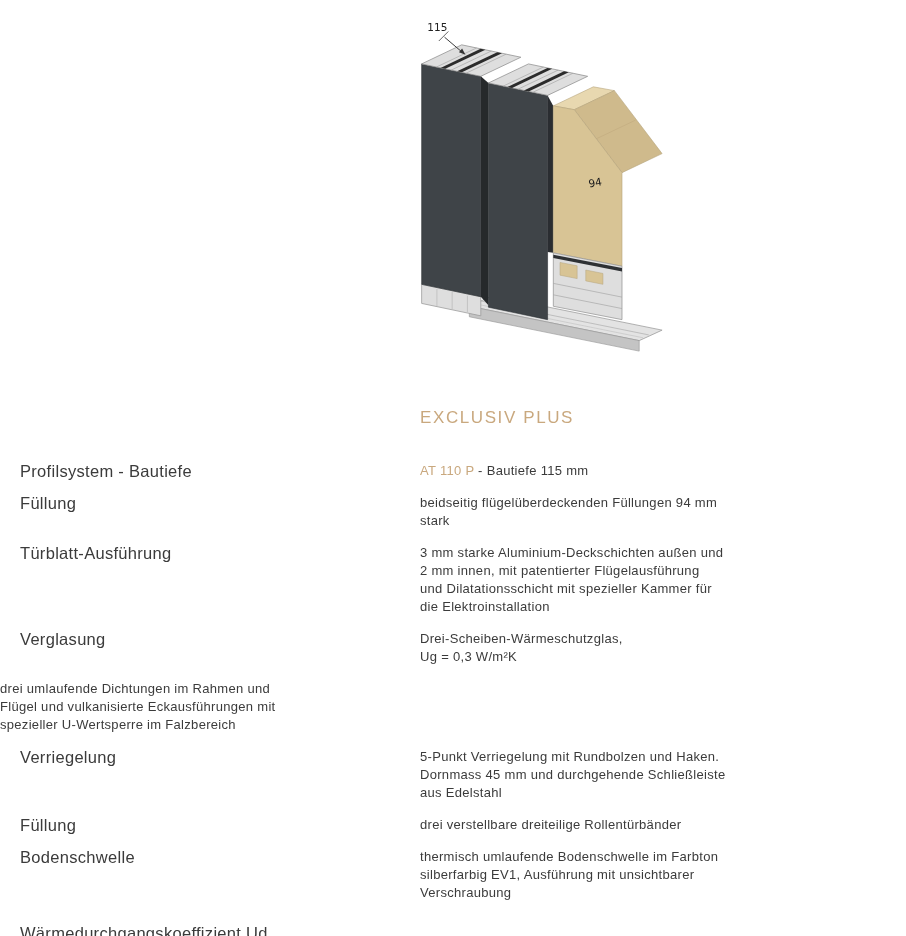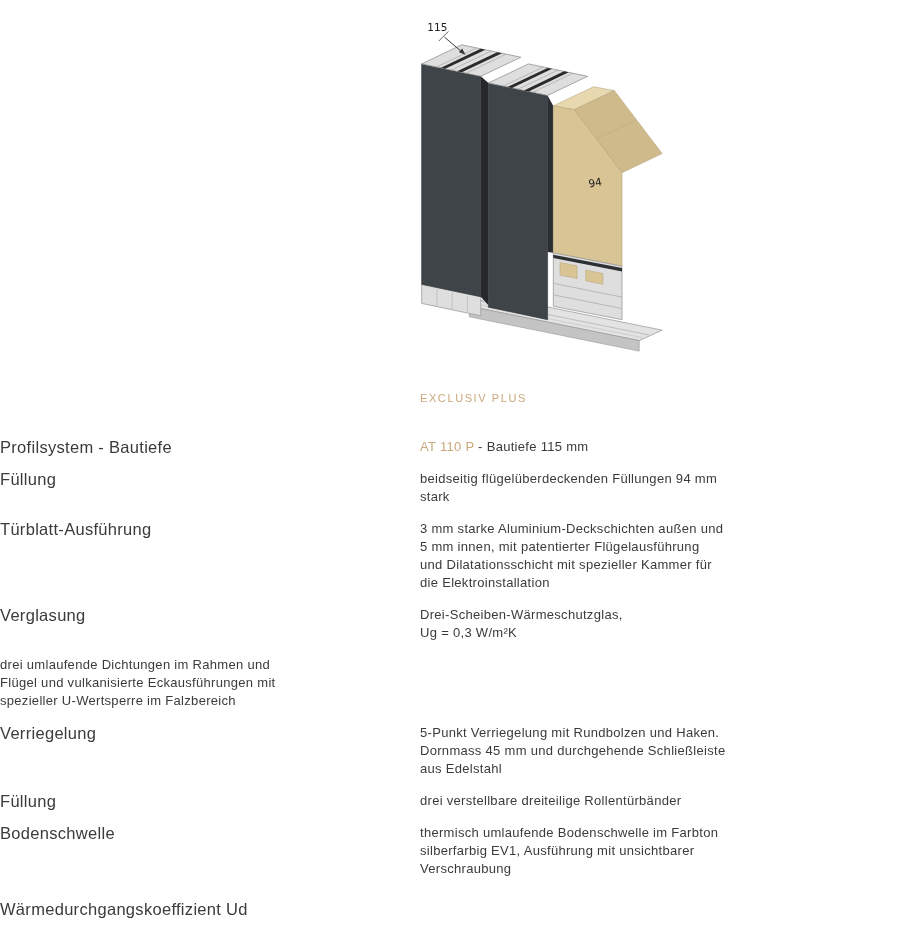--- a/index.html
+++ b/index.html
@@ -16,30 +16,30 @@
     font-family:"Liberation Sans","DejaVu Sans",sans-serif;
     color:var(--text);
     padding-top:14px;
   }
   .diagram-wrap{margin-left:414px;width:256px;}
   .diagram-wrap svg{display:block;width:250px;height:346px;}
   .fill-dark{fill:var(--profile-dark);}
   .fill-beige{fill:var(--panel-beige);}
   .fill-alu{fill:var(--aluminum);}
   .section-heading{
-    margin-left:420px;margin-top:32px;
-    font-size:11px;font-weight:400;letter-spacing:1.6px;
+    margin-left:420px;margin-top:48px;
+    font-size:17px;font-weight:400;letter-spacing:1.6px;
     color:var(--accent);
     text-transform:uppercase;
   }
   .spec-table{margin-top:34px;}
   .spec-row{display:flex;align-items:flex-start;margin-bottom:14px;}
   .spec-row.gap-before{margin-top:22px;flex-direction:column;}
   .spec-label{
-    width:420px;flex:0 0 420px;
+    width:420px;flex:0 0 420px;padding-left:20px;
     font-size:16.5px;line-height:18px;color:var(--text);
     letter-spacing:0.3px;
   }
   .spec-value{
     flex:1;max-width:480px;
     font-size:13px;line-height:18px;color:var(--text);
     letter-spacing:0.3px;
     white-space:pre-line;
   }
   .accent{color:var(--accent);}
@@ -127,21 +127,21 @@
 
   <div class="spec-row">
     <div class="spec-label">Füllung</div>
     <div class="spec-value">beidseitig flügelüberdeckenden Füllungen 94 mm
 stark</div>
   </div>
 
   <div class="spec-row">
     <div class="spec-label">Türblatt-Ausführung</div>
     <div class="spec-value">3 mm starke Aluminium-Deckschichten außen und
-5 mm innen, mit patentierter Flügelausführung
+2 mm innen, mit patentierter Flügelausführung
 und Dilatationsschicht mit spezieller Kammer für
 die Elektroinstallation</div>
   </div>
 
   <div class="spec-row">
     <div class="spec-label">Verglasung</div>
     <div class="spec-value">Drei-Scheiben-Wärmeschutzglas,
 Ug = 0,3 W/m²K</div>
   </div>
 

